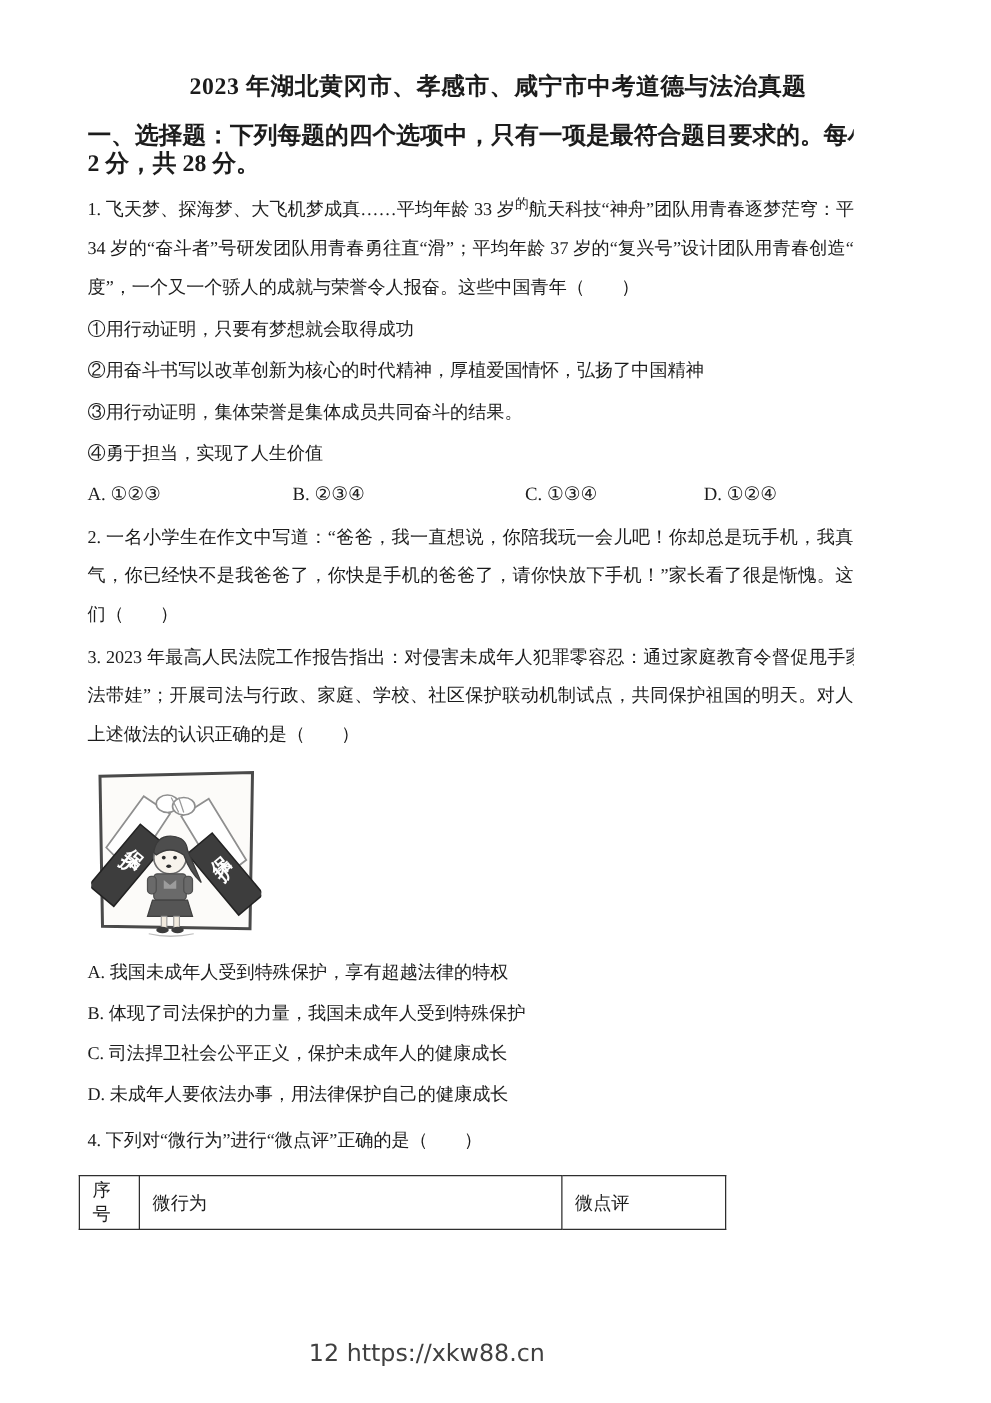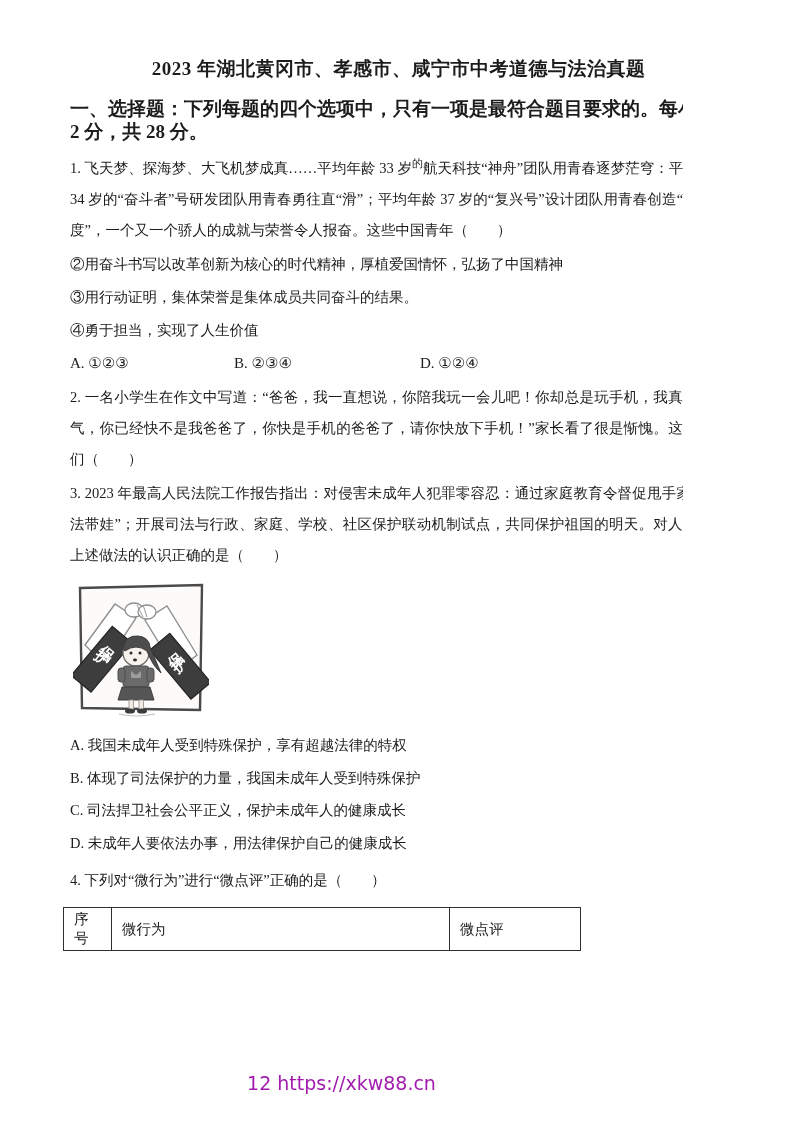--- a/index.html
+++ b/index.html
@@ -66,46 +66,48 @@
     text-align:left;
   }
   td.col-no { width:48px; }
   td.col-behavior { width:338px; }
   td.col-comment { width:131px; }
   .footer {
     position:absolute;
     bottom:28px; left:0;
     width:100%;
     text-align:center;
-    color:#a21caf;
+    color:#404040;
     font-family:"DejaVu Sans","Liberation Sans",sans-serif;
     font-size:19px;
   }
 </style>
 </head>
 <body>
 
 <div class="page">
   <div class="content">
 
     <div class="doc-title">2023 年湖北黄冈市、孝感市、咸宁市中考道德与法治真题</div>
 
     <div class="section-header">一、选择题：下列每题的四个选项中，只有一项是最符合题目要求的。每小题 2 分，共 28 分。</div>
 
     <p class="stem"><span>1. 飞天梦、探海梦、大飞机梦成真……平均年龄 33 岁</span><sup class="sup-char">的</sup><span>航天科技“神舟”团队用青春逐梦茫穹：平均年龄 34 岁的“奋斗者”号研发团队用青春勇往直“滑”；平均年龄 37 岁的“复兴号”设计团队用青春创造“中国速度”，一个又一个骄人的成就与荣誉令人报奋。这些中国青年（　　）</span></p>
 
     <div class="subitems">
+      <div class="subitem">①用行动证明，只要有梦想就会取得成功</div>
       <div class="subitem">②用奋斗书写以改革创新为核心的时代精神，厚植爱国情怀，弘扬了中国精神</div>
       <div class="subitem">③用行动证明，集体荣誉是集体成员共同奋斗的结果。</div>
       <div class="subitem">④勇于担当，实现了人生价值</div>
     </div>
 
     <div class="choice-row">
       <span class="c1">A. ①②③</span>
       <span class="c2">B. ②③④</span>
+      <span class="c3">C. ①③④</span>
       <span class="c4">D. ①②④</span>
     </div>
 
     <p class="stem tight">2. 一名小学生在作文中写道：“爸爸，我一直想说，你陪我玩一会儿吧！你却总是玩手机，我真的很生气，你已经快不是我爸爸了，你快是手机的爸爸了，请你快放下手机！”家长看了很是惭愧。这告诉我们（　　）</p>
 
 
     <p class="stem tight">3. 2023 年最高人民法院工作报告指出：对侵害未成年人犯罪零容忍：通过家庭教育令督促甩手家长“依法带娃”；开展司法与行政、家庭、学校、社区保护联动机制试点，共同保护祖国的明天。对人民法院上述做法的认识正确的是（　　）</p>
 
     <div class="illustration-wrap">
       <svg width="136" height="138" viewBox="0 0 136 138" xmlns="http://www.w3.org/2000/svg">

